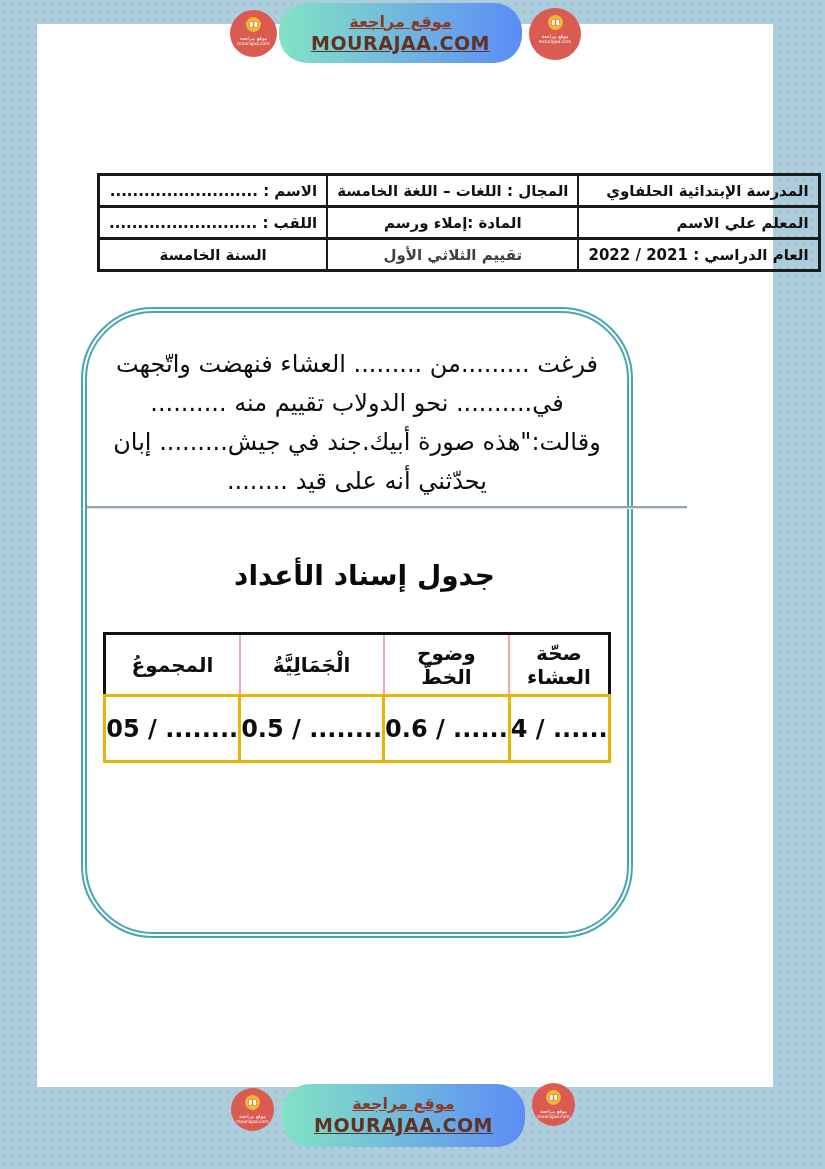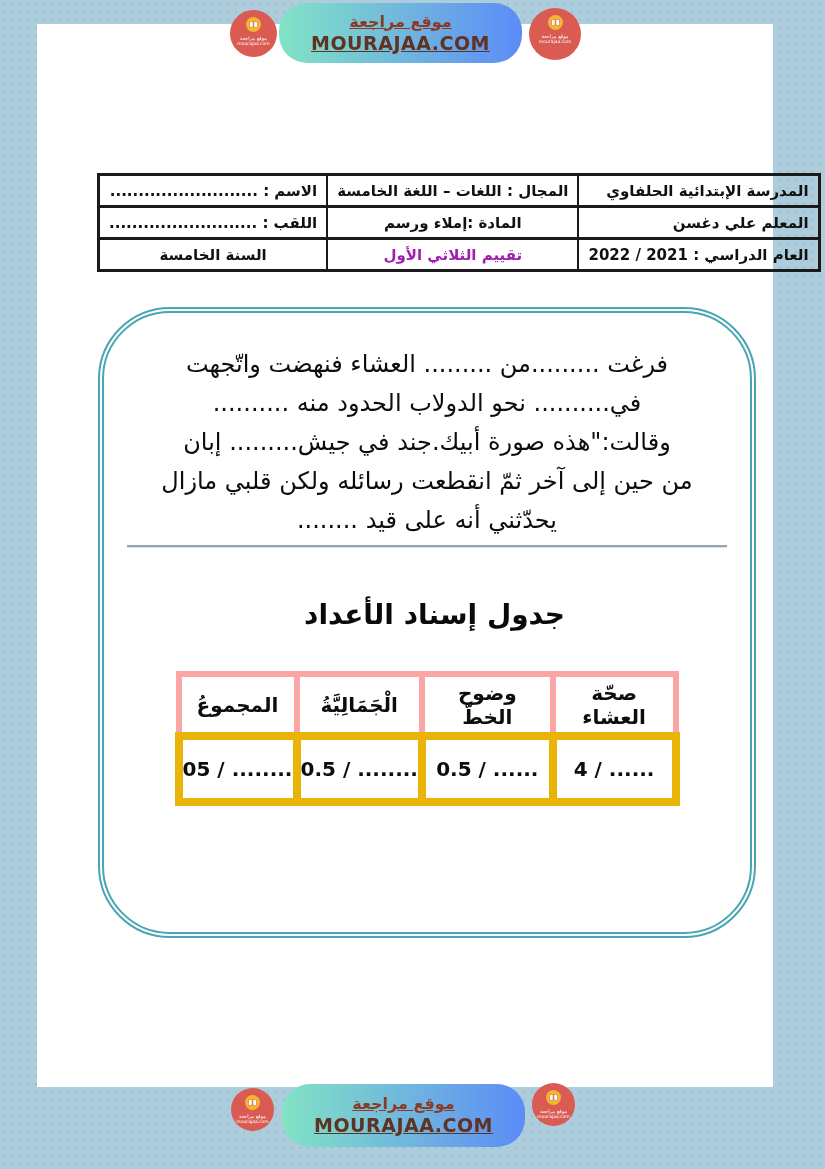--- a/index.html
+++ b/index.html
@@ -58,25 +58,25 @@
     border-collapse:collapse; direction:rtl;
     font-size:15px; font-weight:bold; color:#111;
   }
   table.info td {
     border:2px solid #1a1a1a; border-top-width:3px; border-bottom-width:3px;
     height:32px; padding:0 9px; white-space:nowrap;
   }
   table.info { border:3px solid #1a1a1a; }
   .cell-right { text-align:right; }
   .cell-center { text-align:center; }
-  .pink { color:#a21caf; }
+  .pink { color:#404040; }
 
   
   .exercise-box {
-    position:absolute; left:61px; top:283px; width:658px; height:631px;
+    position:absolute; left:44px; top:283px; width:552px; height:631px;
     border:6px double #48a6b2; border-radius:72px;
   }
 
   .dictation {
     direction:rtl; text-align:center; padding-top:32px;
     font-size:24px; line-height:39px; color:#0d0d0d;
   }
   .dictation .dline { white-space:nowrap; }
 
   .divider {
@@ -89,80 +89,79 @@
     font-size:28px; font-weight:900; color:#0a0a0a;
     letter-spacing:-1px;
     padding-left:15px;
   }
 
   table.grades {
     margin:40px auto 0 auto; width:505px; border-collapse:collapse;
     direction:rtl; color:#0d0d0d; border:3px solid #111;
   }
   table.grades th {
-    border:6px solid #fca5a5; height:62px; font-size:20px; font-weight:bold;
+    border:2px solid #fca5a5; height:62px; font-size:20px; font-weight:bold;
     text-align:center; vertical-align:middle; padding:0 6px;
   }
   table.grades td {
-    border:8px solid #eab308; height:66px; font-size:20px; font-weight:600;
+    border:3px solid #eab308; height:66px; font-size:24px; font-weight:600;
     text-align:center; vertical-align:middle; direction:ltr; white-space:nowrap;
   }
 </style>
 </head>
 <body>
 
 <div class="canvas">
 
   <div class="page">
 
     <table class="info">
       <tbody>
           <tr>
         <td style="width:233px" class="cell-right">المدرسة الإبتدائية الحلفاوي</td>
         <td style="width:212px" class="cell-center">المجال : اللغات – اللغة الخامسة</td>
         <td style="width:191px" class="cell-right">الاسم : ..........................</td>
       </tr>
       <tr>
-        <td class="cell-right">المعلم علي دغسن</td>
+        <td class="cell-right">المعلم علي الاسم</td>
         <td class="cell-center">المادة :إملاء ورسم</td>
         <td class="cell-right">اللقب : ..........................</td>
       </tr>
       <tr>
         <td class="cell-right">العام الدراسي : 2021 / 2022</td>
         <td class="cell-center pink">تقييم الثلاثي الأول</td>
         <td class="cell-center">السنة الخامسة</td>
       </tr>
     </tbody>
       </table>
 
     <div class="exercise-box">
 
       <div class="dictation">
         <div class="dline">فرغت .........من ......... العشاء فنهضت واتّجهت</div>
-        <div class="dline">في..........  نحو الدولاب الحدود منه ..........</div>
+        <div class="dline">في..........  نحو الدولاب تقييم منه ..........</div>
         <div class="dline">وقالت:"هذه صورة أبيك.جند في جيش......... إبان</div>
-        <div class="dline">من حين إلى آخر  ثمّ انقطعت رسائله ولكن قلبي مازال</div>
         <div class="dline">يحدّثني أنه على قيد ........</div>
       </div>
 
       <div class="divider"></div>
 
       <div class="grades-title">جدول إسناد الأعداد</div>
 
       <table class="grades">
         <tbody>
             <tr>
           <th style="width:130px">صحّة العشاء</th>
           <th style="width:135px">وضوح الخطّ</th>
           <th style="width:122px">الْجَمَالِيَّةُ</th>
           <th style="width:118px">المجموعُ</th>
         </tr>
         <tr>
           <td>4 /  ......</td>
-          <td>0.5 /  ......</td>
+          <td>0.6 /  ......</td>
           <td>0.5 /  ........</td>
           <td>05 /  ........</td>
         </tr>
       </tbody>
         </table>
 
     </div>
   </div>
 
   <div class="brand-pill top">

